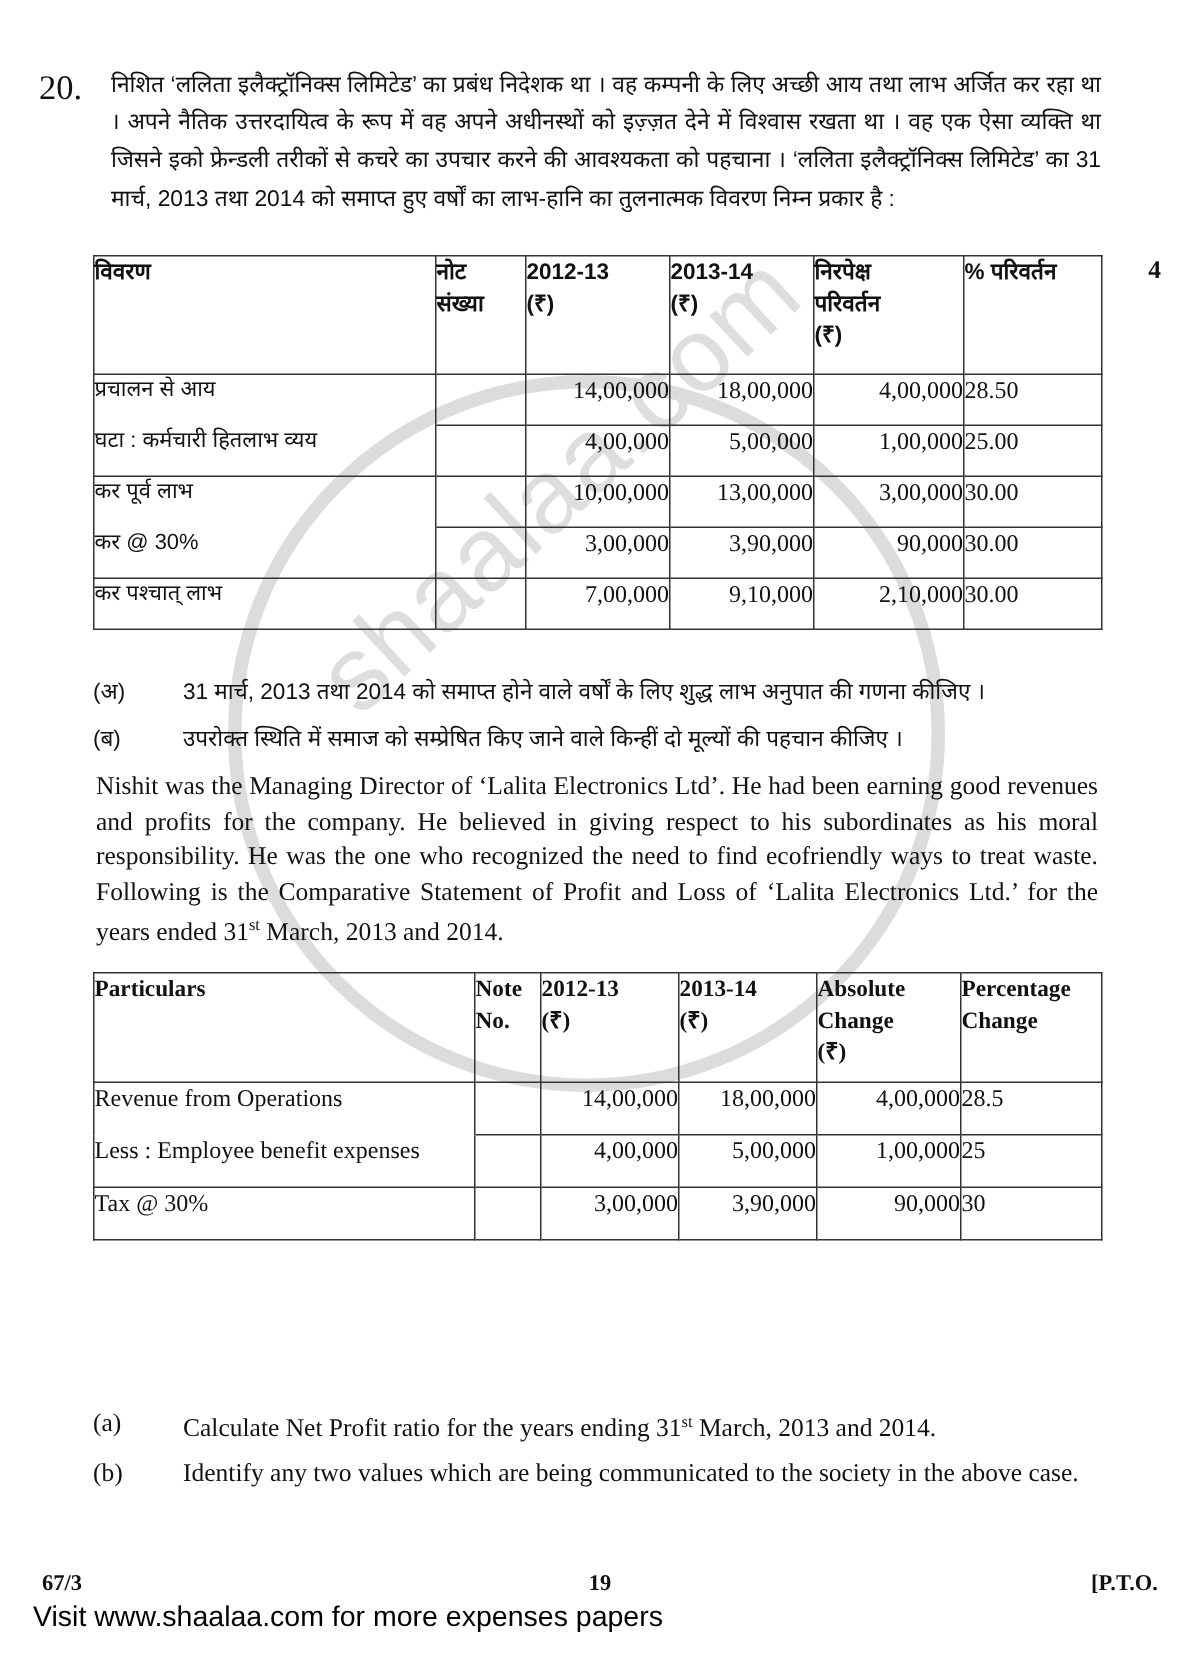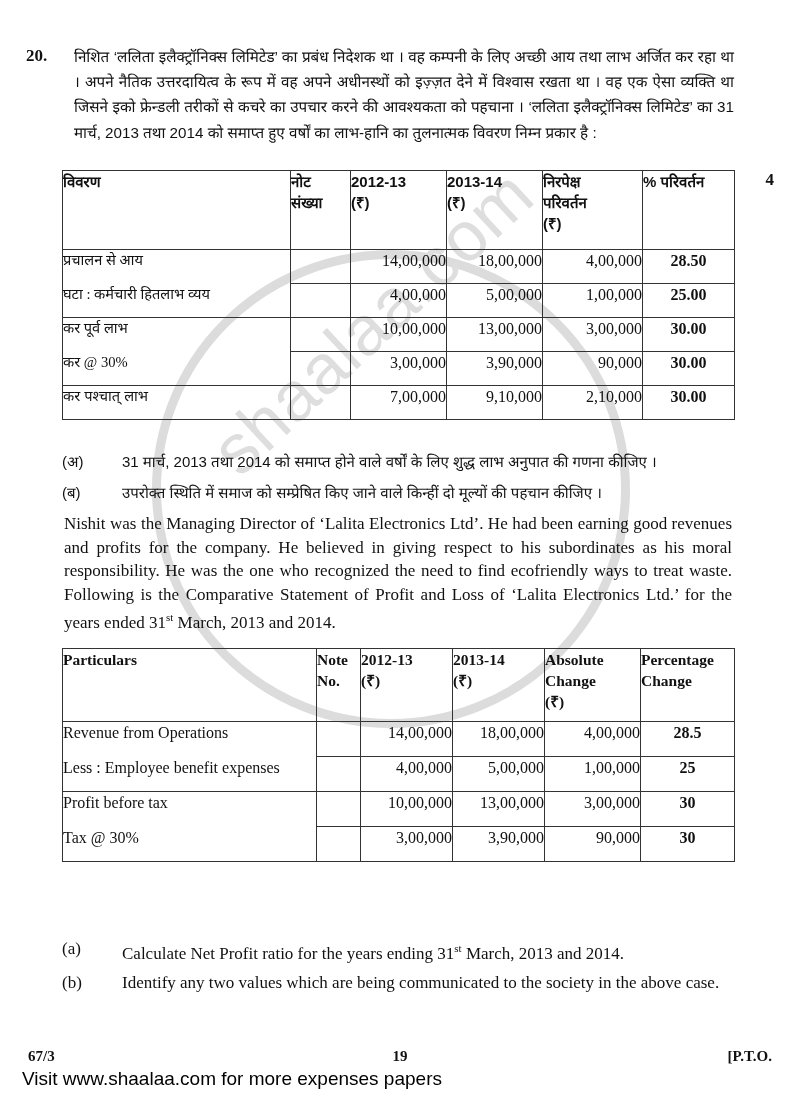--- a/index.html
+++ b/index.html
@@ -42,22 +42,21 @@
 
   .page{position:relative;z-index:2;width:800px;height:1105px;}
 
   
   .qblock{
     position:absolute;
     left:26px;top:44px;width:748px;
   }
   .qnum{
     position:absolute;left:0;top:2px;
-    font-size:17px;
-    font-weight:bold;
+    font-size:23px;
   }
   .qbody-hi{
     margin-left:48px;
     width:660px;
     font-family:"Liberation Sans", sans-serif;
     font-size:15.2px;
     line-height:25.2px;
     text-align:justify;
     text-justify:inter-word;
   }
@@ -105,33 +104,31 @@
   .t1 .rlabel{font-family:"Liberation Sans", sans-serif;font-size:14.6px;}
   .t2 .rlabel{font-family:"Liberation Serif", serif;font-size:16px;}
   .rnum{
     text-align:right;
     padding:5px 9px 5px 4px;
     font-size:16px;
     line-height:21px;
     white-space:nowrap;
   }
   .rpct{
-    text-align:center;
     padding:5px 4px 5px 4px;
     font-size:16px;
     line-height:21px;
-    font-weight:bold;
   }
   .drow td{height:34px;}
   .t1 .drow td{height:33px;}
 
   
   .nb-top td{border-top:0;}
   .nb-bot td{border-bottom:0;}
-  .nb-top td.lbl, .nb-bot td.lbl{border-top:1px solid #333;border-bottom:1px solid #333;font-family:Liberation Serif, serif;}
+  .nb-top td.lbl, .nb-bot td.lbl{border-top:1px solid #333;border-bottom:1px solid #333;}
   td.lbl.joint-top{border-top:0;}
   td.lbl.joint-bot{border-bottom:0;}
   td.note{border-right:0;}
   td.noteline{border-left:1px solid #333;}
 
   
   .sublist{position:absolute;left:62px;width:690px;}
   .sq{position:relative;min-height:26px;}
   .sq .mark{position:absolute;left:0;top:0;}
   .sq .txt{display:block;margin-left:60px;}
@@ -325,28 +322,20 @@
 
       <tr class="drow nb-top">
         <td class="rlabel lbl joint-top">Less : Employee benefit expenses</td>
         <td class="note"></td>
         <td class="rnum noteline">4,00,000</td>
         <td class="rnum">5,00,000</td>
         <td class="rnum">1,00,000</td>
         <td class="rpct">25</td>
       </tr>
 
-      <tr class="drow nb-bot">
-        <td class="rlabel lbl joint-bot">Profit before tax</td>
-        <td class="note"></td>
-        <td class="rnum noteline">10,00,000</td>
-        <td class="rnum">13,00,000</td>
-        <td class="rnum">3,00,000</td>
-        <td class="rpct">30</td>
-      </tr>
 
       <tr class="drow nb-top">
         <td class="rlabel lbl joint-top">Tax @ 30%</td>
         <td class="note"></td>
         <td class="rnum noteline">3,00,000</td>
         <td class="rnum">3,90,000</td>
         <td class="rnum">90,000</td>
         <td class="rpct">30</td>
       </tr>
 

